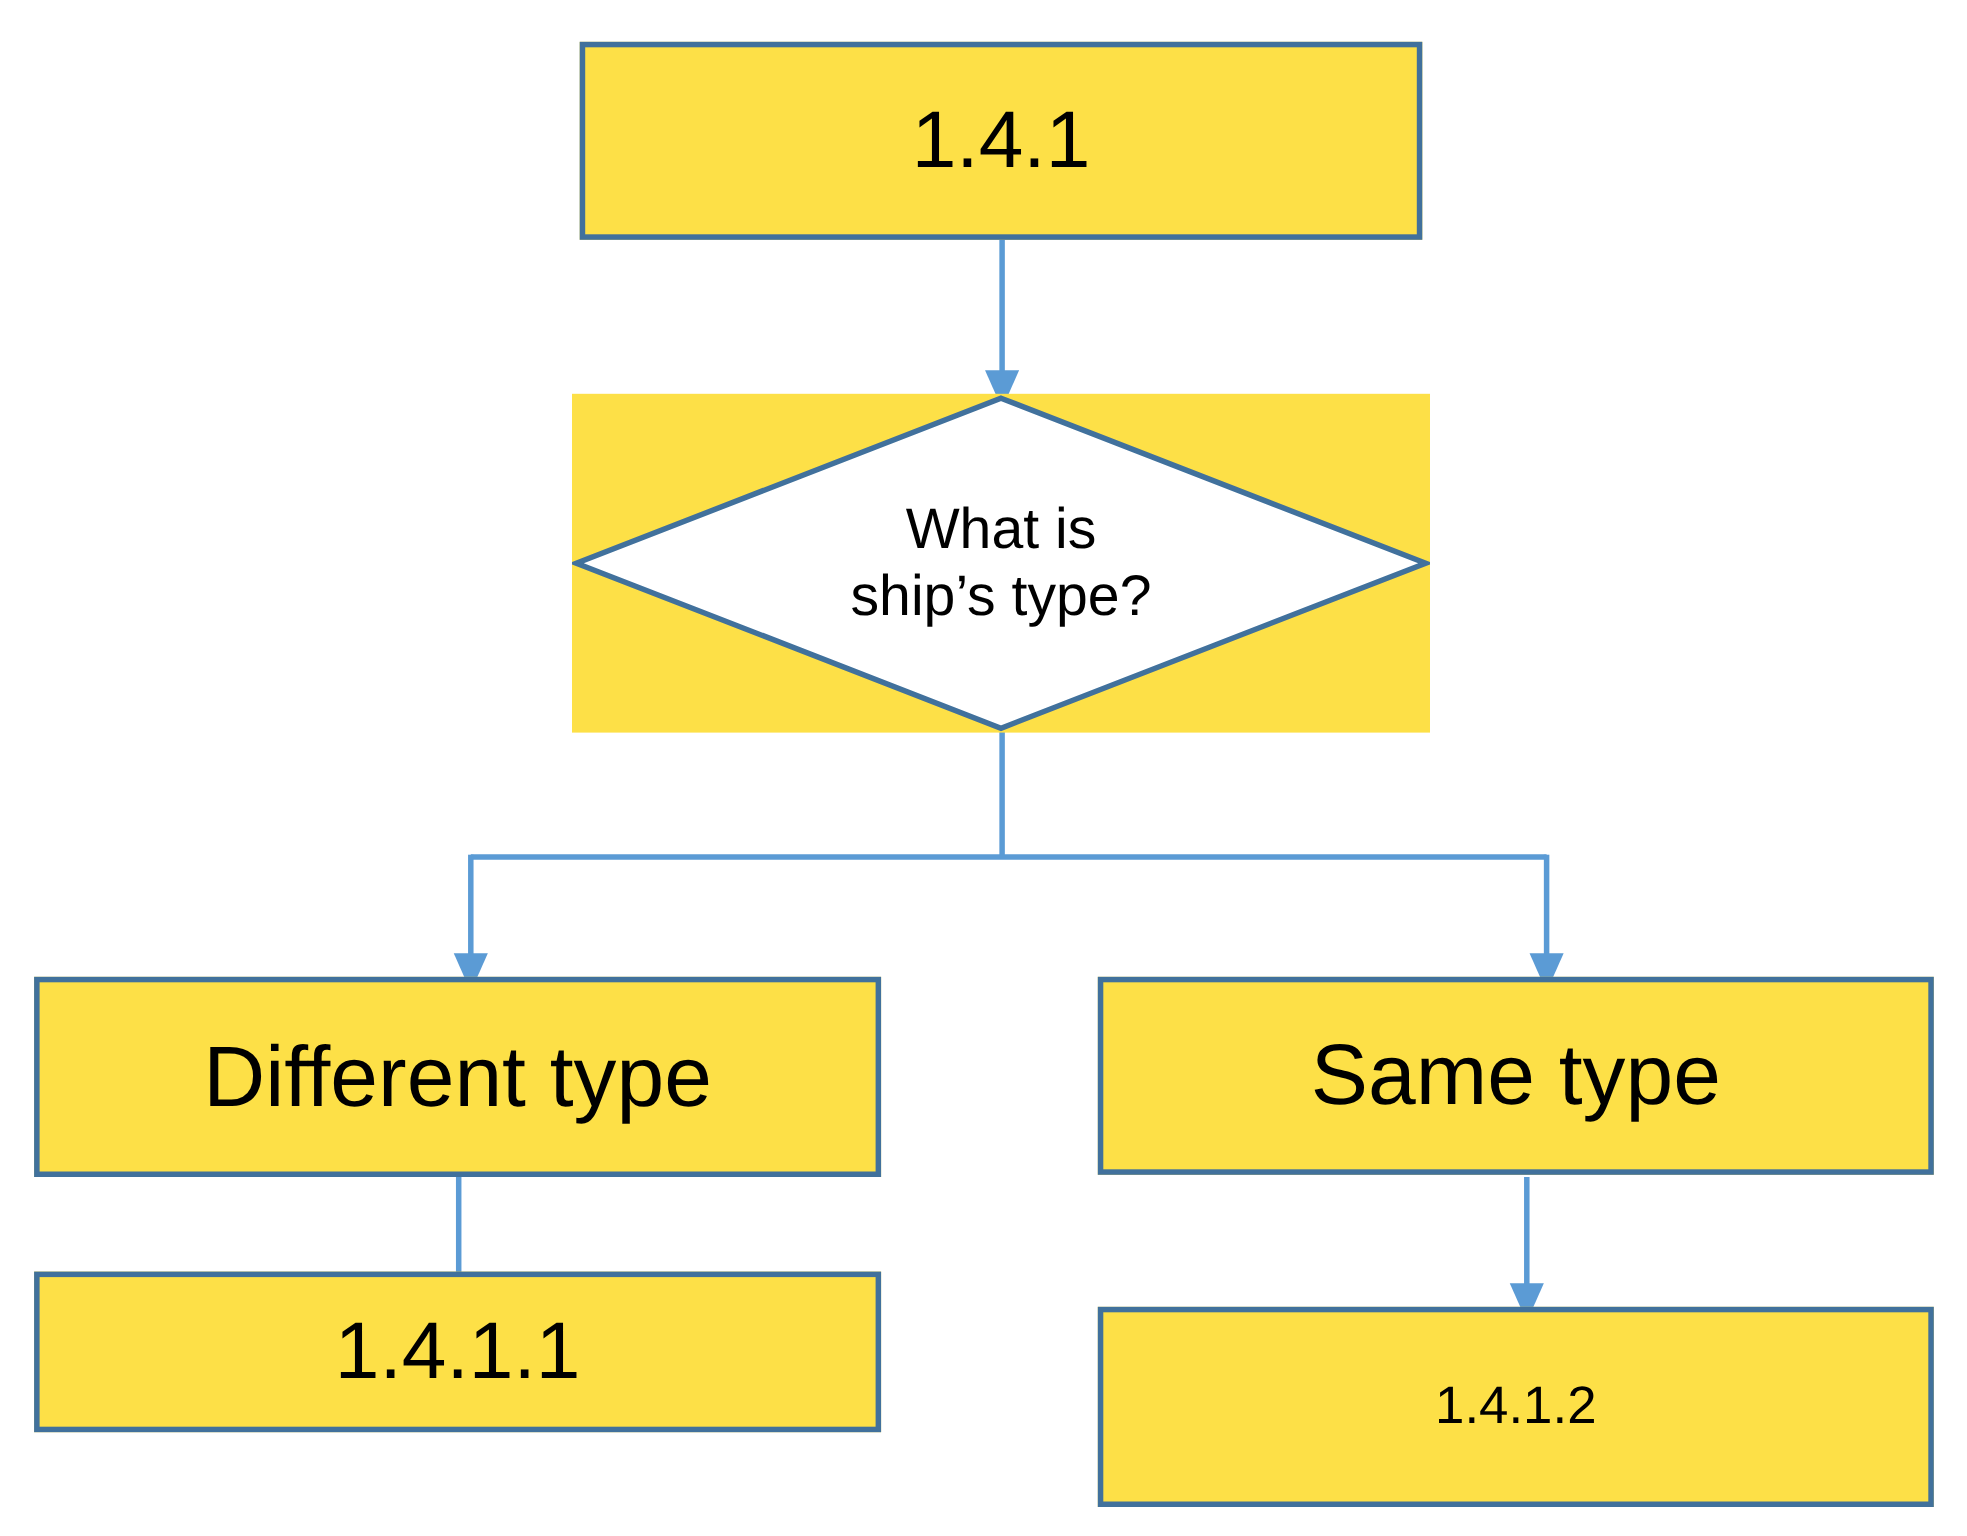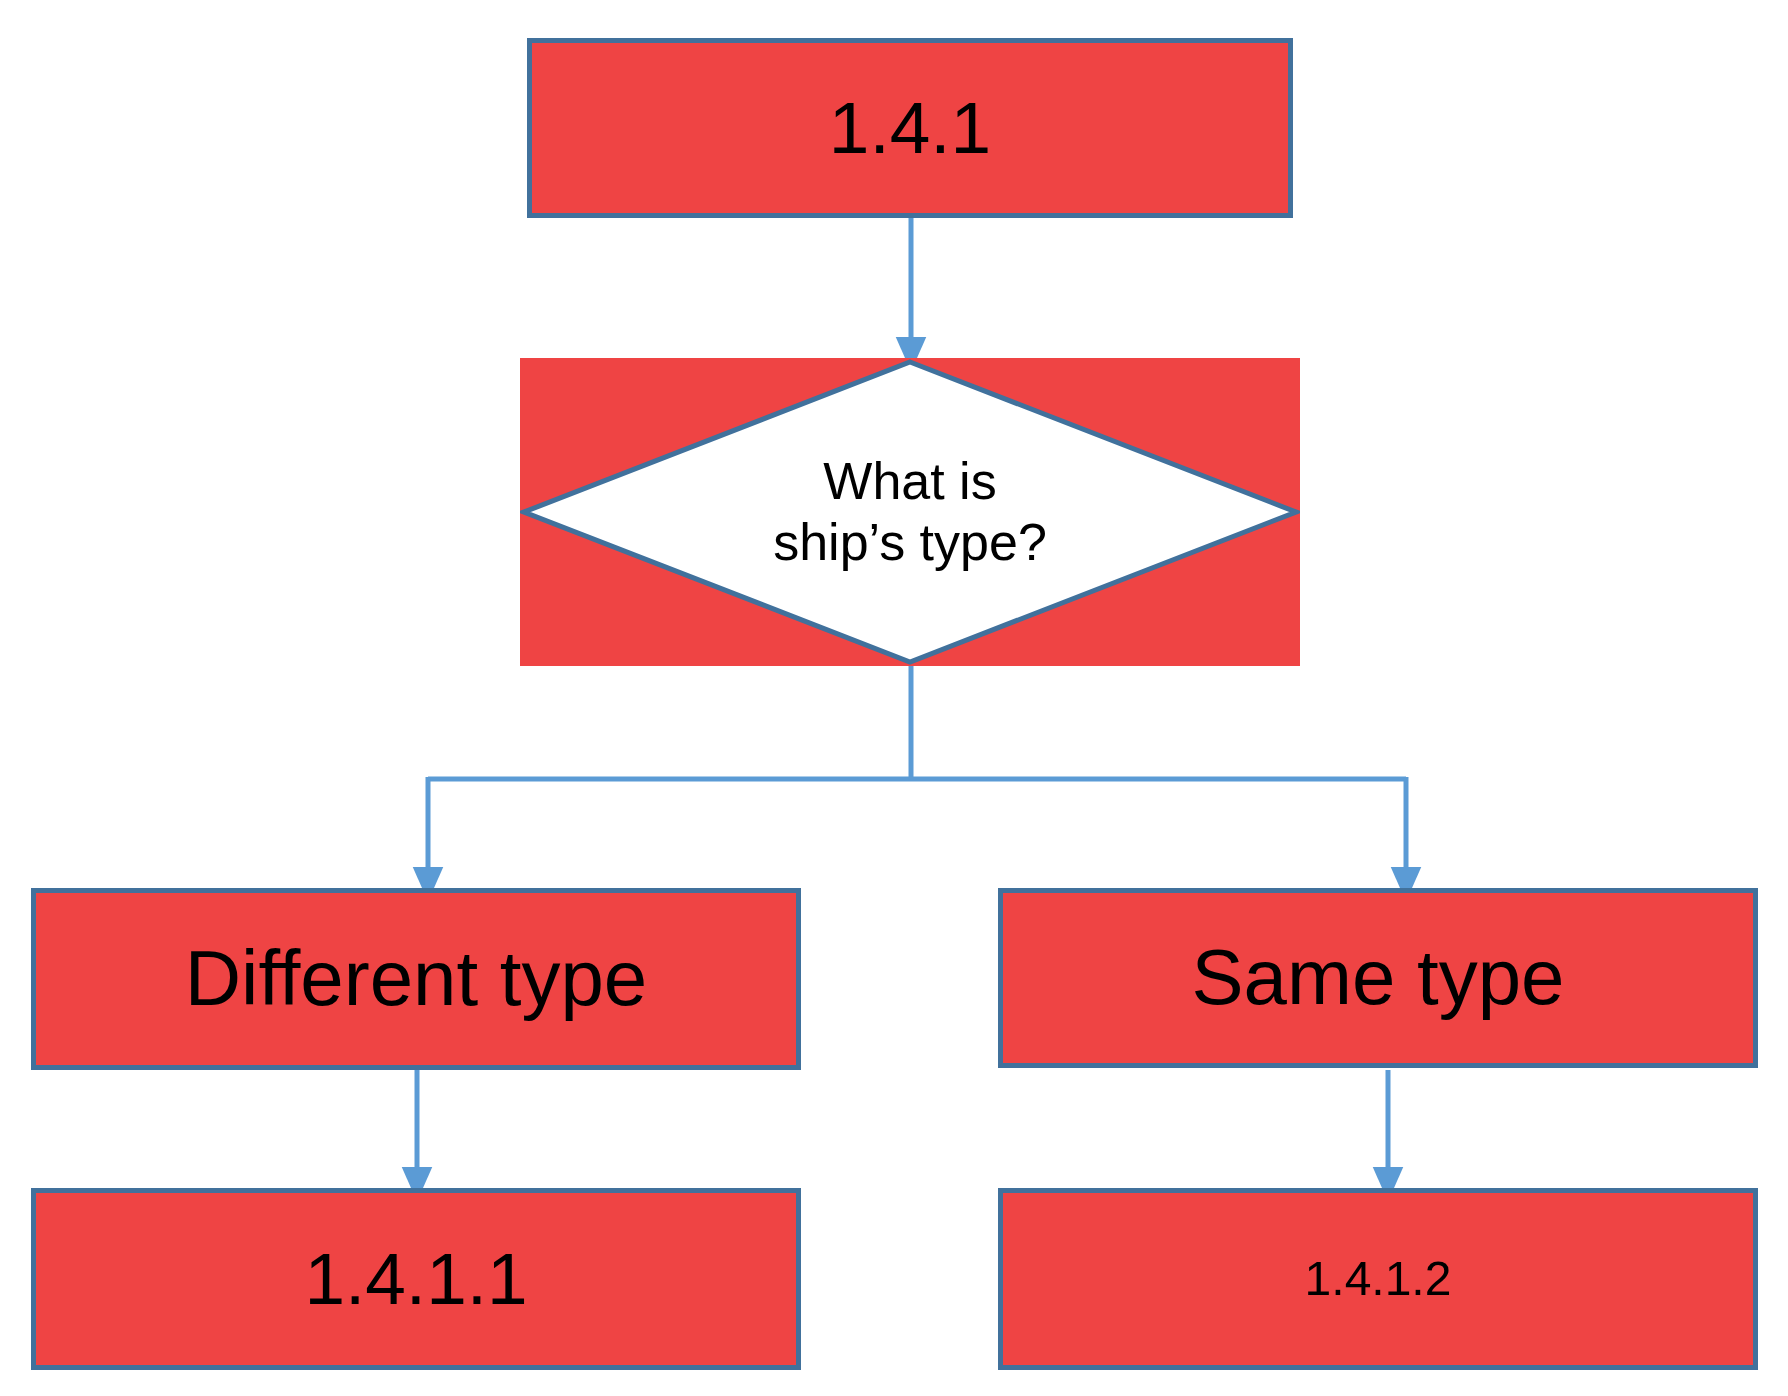--- a/index.html
+++ b/index.html
@@ -13,21 +13,21 @@
   #canvas {
     position: relative;
     width: 1788px;
     height: 1396px;
     background: #ffffff;
     overflow: hidden;
   }
   .node {
     position: absolute;
     box-sizing: border-box;
-    background: #ef4444;
+    background: #fde047;
     display: flex;
     align-items: center;
     justify-content: center;
     color: #000000;
     line-height: 1.05;
     text-align: center;
     white-space: pre-line;
   }
   .process {
     border: 5px solid #41719C;
@@ -51,23 +51,23 @@
   }
   #node-same {
     left: 998px;
     top: 888px;
     width: 760px;
     height: 180px;
     font-size: 78px;
   }
   #node-leaf-left {
     left: 31px;
-    top: 1188px;
+    top: 1156px;
     width: 770px;
-    height: 182px;
+    height: 146px;
     font-size: 73px;
   }
   #node-leaf-right {
     left: 998px;
     top: 1188px;
     width: 760px;
     height: 182px;
     font-size: 48px;
   }
   #node-decision {

